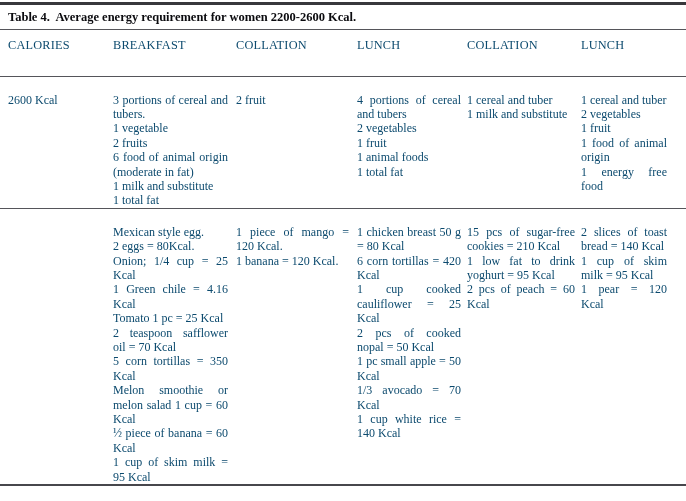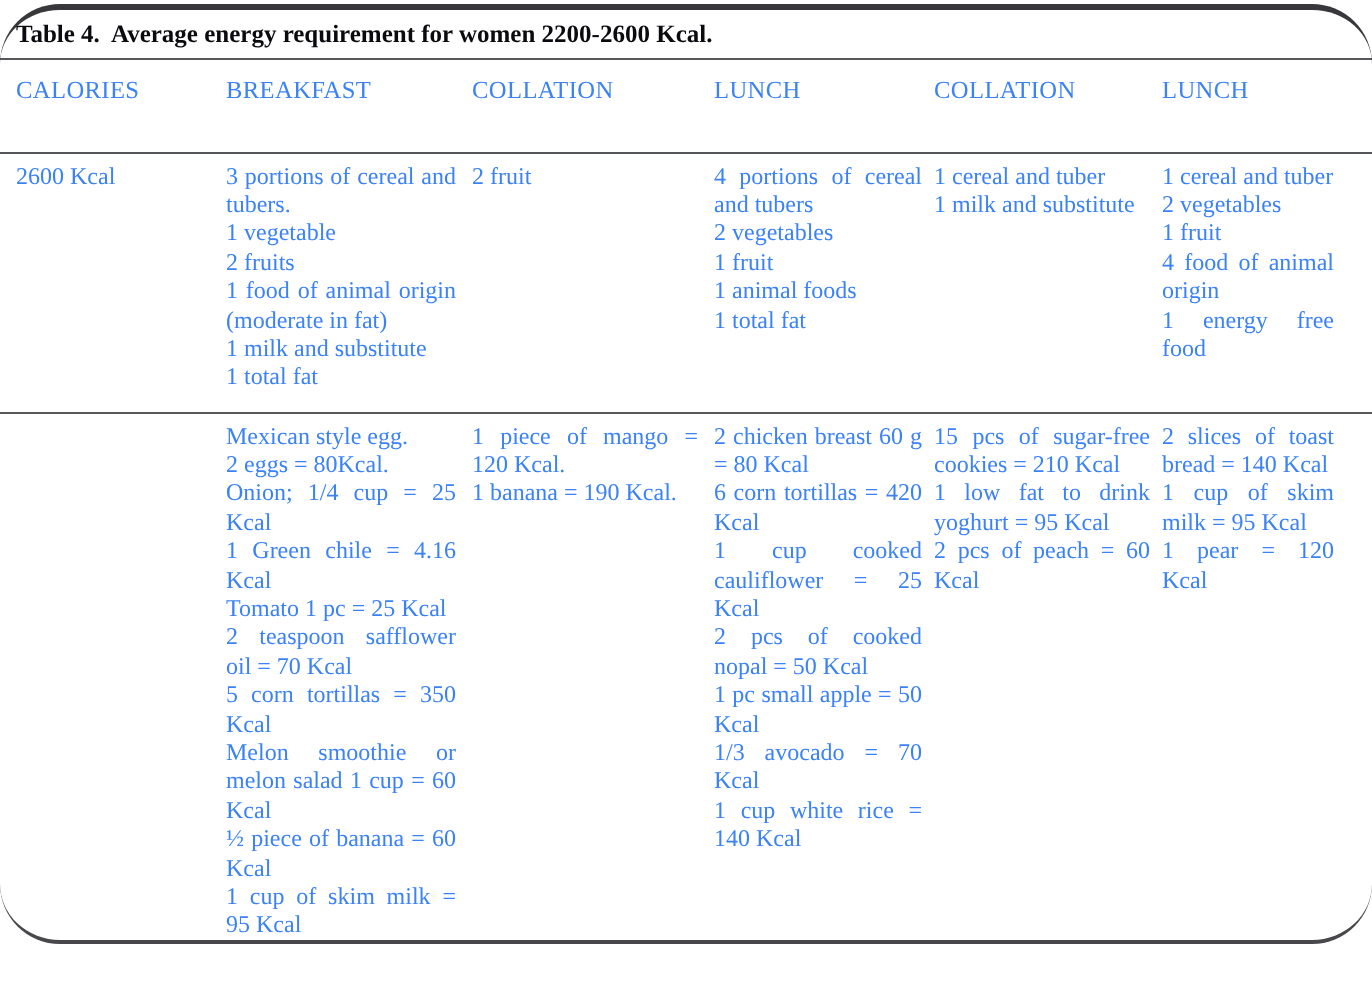--- a/index.html
+++ b/index.html
@@ -15,59 +15,58 @@
     width: 686px; height: 501px;
     background: #ffffff;
   }
   .table-wrap {
     position: absolute;
     top: 2px; left: 0;
     width: 686px;
     border-top: 3px solid #38383c;
     border-bottom: 2px solid #47474c;
     background: #ffffff;
-    border-radius: 30px;
   }
   .table-title {
     height: 25px;
     padding: 4px 6px 0 8px;
     font-weight: bold;
     font-size: 12.5px;
     line-height: 16px;
     border-bottom: 1px solid #55555a;
     white-space: pre-wrap;
   }
   table.energy-table {
     border-collapse: collapse;
     table-layout: fixed;
     width: 686px;
     font-size: 12px;
     line-height: 14.4px;
-    color: #3b82f6;
+    color: #0c4a6e;
   }
   col.c1 { width: 113px; }
   col.c2 { width: 123px; }
   col.c3 { width: 121px; }
   col.c4 { width: 110px; }
   col.c5 { width: 114px; }
   col.c6 { width: 105px; }
   thead th {
     height: 46px;
     vertical-align: top;
     text-align: left;
     font-weight: normal;
     font-size: 12.3px;
     letter-spacing: 0.2px;
     padding: 8px 4px 0 0;
     border-bottom: 1px solid #55555a;
   }
   thead th:first-child { padding-left: 8px; }
   tbody td {
     vertical-align: top;
-    padding: 4px 8px 0 0;
+    padding: 16px 8px 0 0;
     margin-left: 46px;
   }
   tbody td:first-child { padding-left: 8px; }
   tbody td:nth-child(4) { padding-right: 6px; }
   tbody td:nth-child(5) { padding-right: 6px; }
   tbody td:last-child { padding-right: 19px; }
   tbody tr:nth-child(1) td {
     height: 130px;
     border-bottom: 1px solid #55555a;
   }
@@ -104,21 +103,21 @@
       </thead>
       <tbody>
           <tr>
             <td>
               <div class="cell-item">2600 Kcal</div>
             </td>
             <td>
               <div class="cell-item">3 portions of cereal and tubers.</div>
               <div class="cell-item">1 vegetable</div>
               <div class="cell-item">2 fruits</div>
-              <div class="cell-item">1 food of animal origin (moderate in fat)</div>
+              <div class="cell-item">6 food of animal origin (moderate in fat)</div>
               <div class="cell-item">1 milk and substitute</div>
               <div class="cell-item">1 total fat</div>
             </td>
             <td>
               <div class="cell-item">2 fruit</div>
             </td>
             <td>
               <div class="cell-item">4 portions of cereal and tubers</div>
               <div class="cell-item">2 vegetables</div>
               <div class="cell-item">1 fruit</div>
@@ -126,44 +125,44 @@
               <div class="cell-item">1 total fat</div>
             </td>
             <td>
               <div class="cell-item">1 cereal and tuber</div>
               <div class="cell-item">1 milk and substitute</div>
             </td>
             <td>
               <div class="cell-item">1 cereal and tuber</div>
               <div class="cell-item">2 vegetables</div>
               <div class="cell-item">1 fruit</div>
-              <div class="cell-item">4 food of animal origin</div>
+              <div class="cell-item">1 food of animal origin</div>
               <div class="cell-item">1 energy free food</div>
             </td>
           </tr>
           <tr>
             <td></td>
             <td>
               <div class="cell-item">Mexican style egg.</div>
               <div class="cell-item">2 eggs = 80Kcal.</div>
               <div class="cell-item">Onion; 1/4 cup = 25 Kcal</div>
               <div class="cell-item">1 Green chile = 4.16 Kcal</div>
               <div class="cell-item">Tomato 1 pc = 25 Kcal</div>
               <div class="cell-item">2 teaspoon safflower oil = 70 Kcal</div>
               <div class="cell-item">5 corn tortillas = 350 Kcal</div>
               <div class="cell-item">Melon smoothie or melon salad 1 cup = 60 Kcal</div>
               <div class="cell-item">½ piece of banana = 60 Kcal</div>
               <div class="cell-item">1 cup of skim milk = 95 Kcal</div>
             </td>
             <td>
               <div class="cell-item">1 piece of mango = 120 Kcal.</div>
-              <div class="cell-item">1 banana = 190 Kcal.</div>
+              <div class="cell-item">1 banana = 120 Kcal.</div>
             </td>
             <td>
-              <div class="cell-item">2 chicken breast 60 g = 80 Kcal</div>
+              <div class="cell-item">1 chicken breast 50 g = 80 Kcal</div>
               <div class="cell-item">6 corn tortillas = 420 Kcal</div>
               <div class="cell-item">1 cup cooked cauliflower = 25 Kcal</div>
               <div class="cell-item">2 pcs of cooked nopal = 50 Kcal</div>
               <div class="cell-item">1 pc small apple = 50 Kcal</div>
               <div class="cell-item">1/3 avocado = 70 Kcal</div>
               <div class="cell-item">1 cup white rice = 140 Kcal</div>
             </td>
             <td>
               <div class="cell-item">15 pcs of sugar-free cookies = 210 Kcal</div>
               <div class="cell-item">1 low fat to drink yoghurt = 95 Kcal</div>

